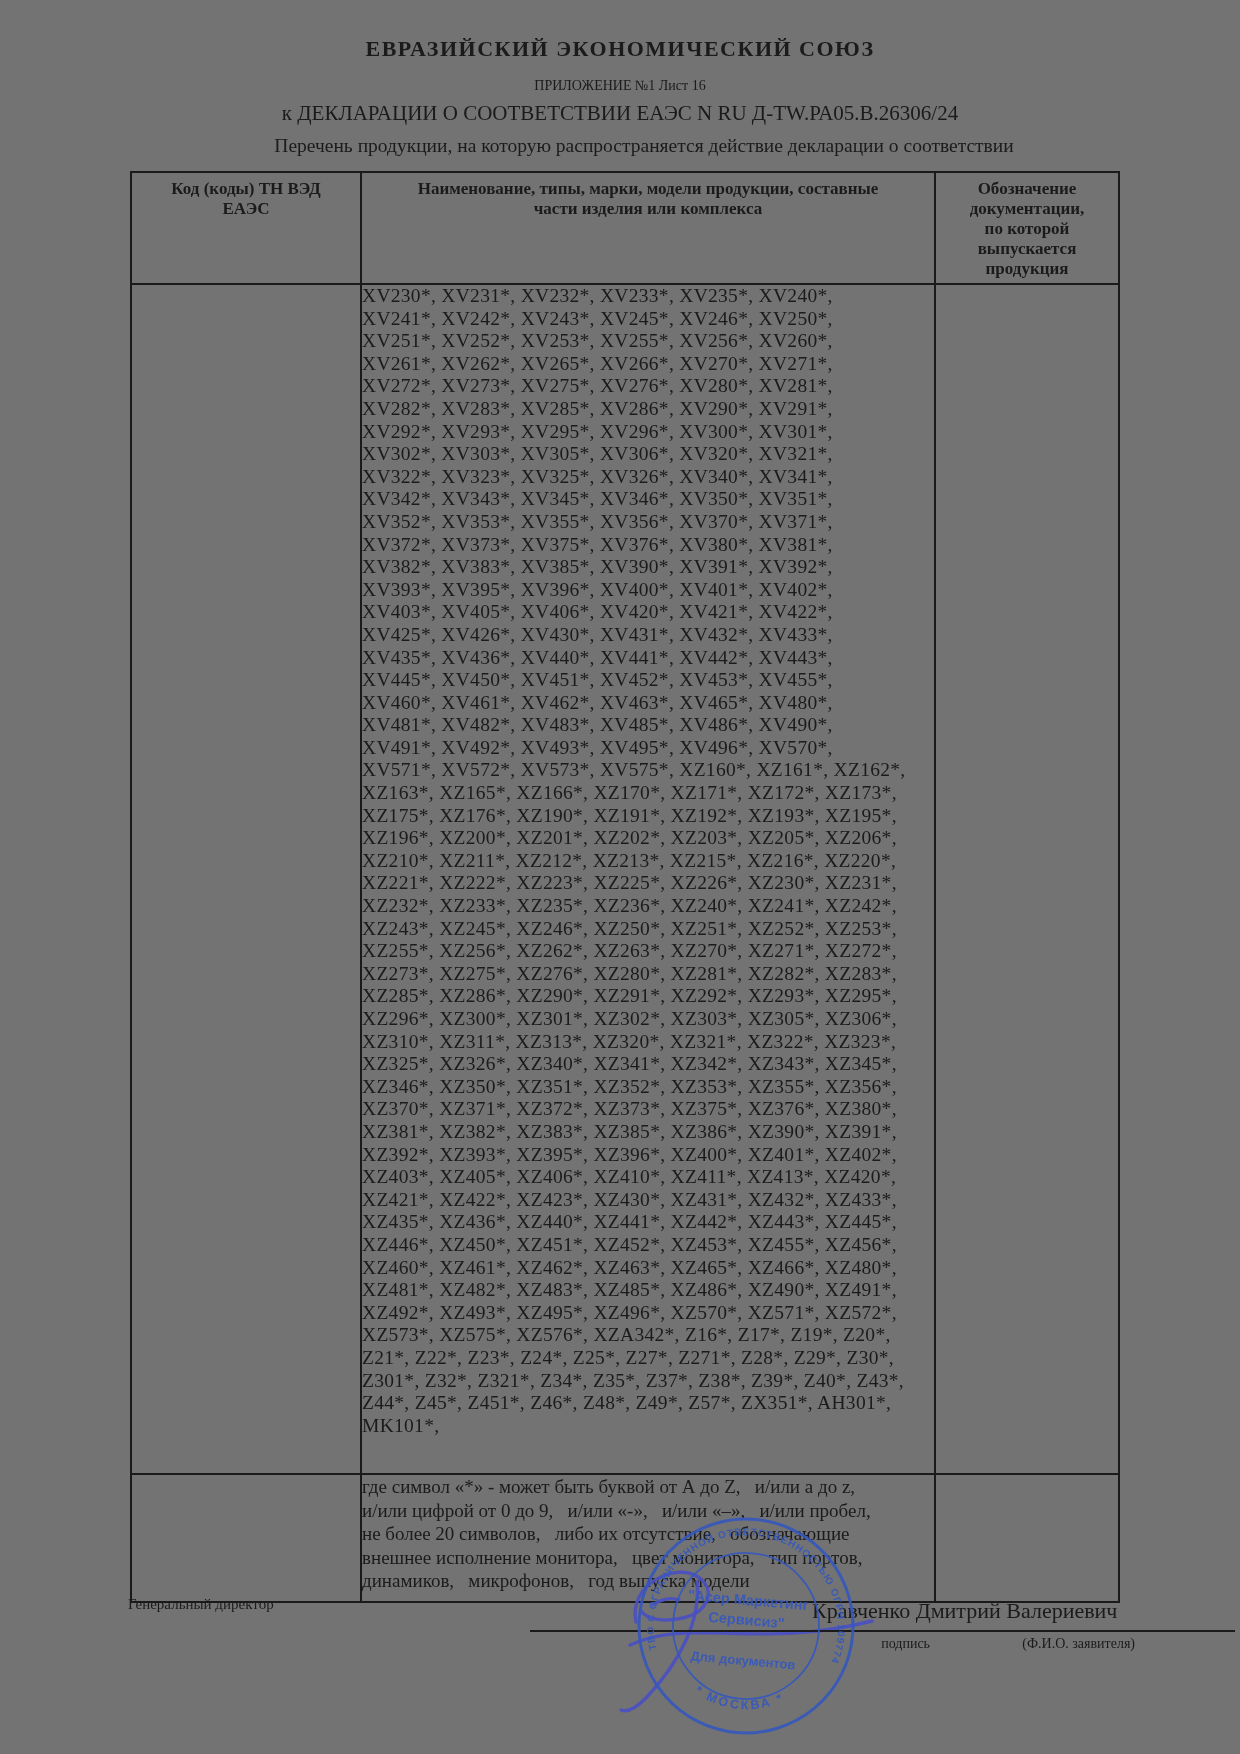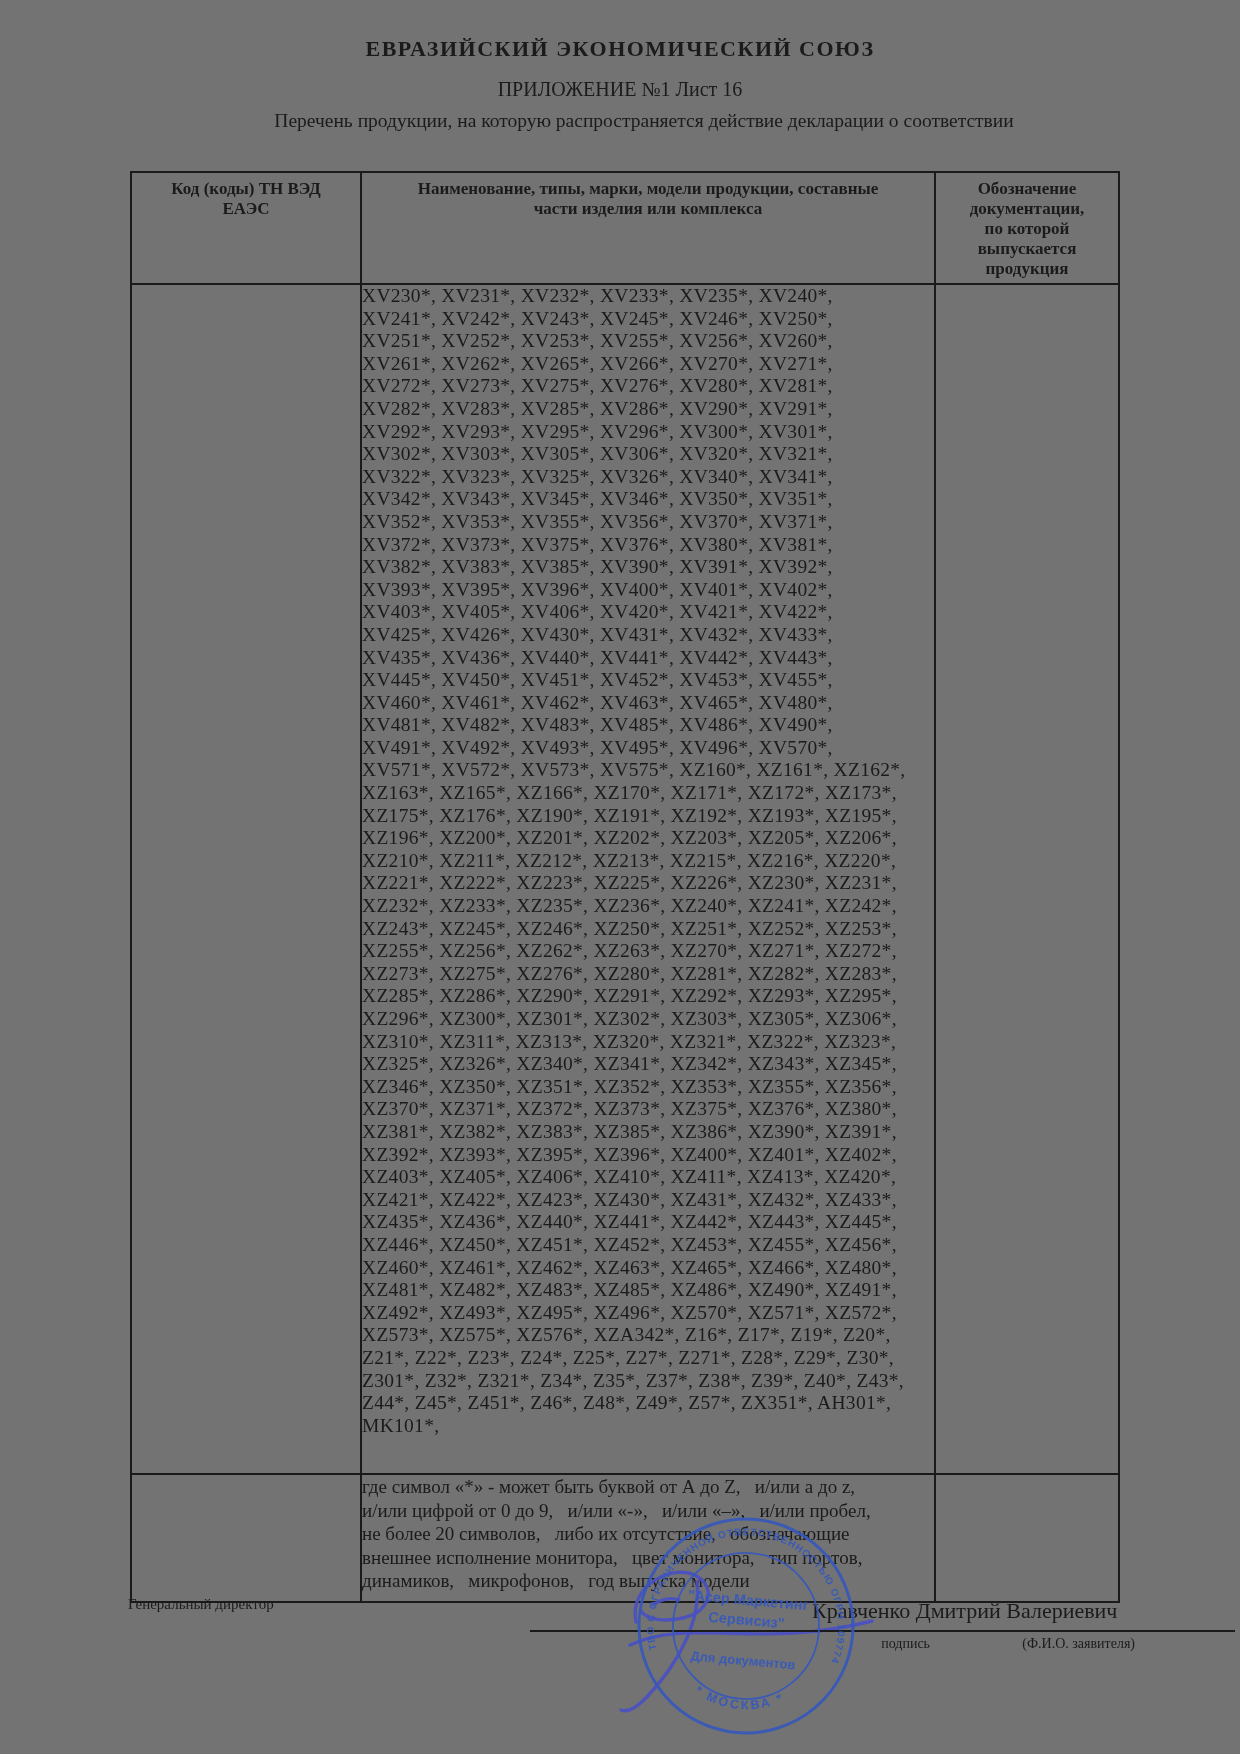--- a/index.html
+++ b/index.html
@@ -10,21 +10,21 @@
     margin: 0 auto;
     background: #737373;
     font-family: "Liberation Serif", "DejaVu Serif", serif;
     color: #1b1b1b;
     overflow: hidden;
   }
 
   
   .hdr { position:absolute; top:36px; left:0; width:100%; text-align:center; }
   .hdr-title { font-size:22px; font-weight:bold; letter-spacing:1.5px; }
-  .hdr-sub1 { margin-top:16px; font-size:20px; }
+  .hdr-sub1 { margin-top:16px; font-size:14px; }
   .hdr-sub2 { margin-top:7px; font-size:21px; }
   .hdr-sub3 { margin-top:9px; font-size:19.5px;margin-left:48px; }
 
   
   table.doc {
     position:absolute; left:130px; top:171px;
     width:988px;
     border-collapse:collapse;
     table-layout:fixed;
   }
@@ -79,20 +79,21 @@
   .st-center2 { font-family:"Liberation Sans", sans-serif; font-size:13px; font-weight:bold; text-anchor:middle; }
 </style>
 </head>
 <body>
 
 <div class="page">
 
   <div class="hdr">
     <div class="hdr-title">ЕВРАЗИЙСКИЙ ЭКОНОМИЧЕСКИЙ СОЮЗ</div>
     <div class="hdr-sub1">ПРИЛОЖЕНИЕ №1 Лист 16</div>
+    <div class="hdr-sub2">к ДЕКЛАРАЦИИ О СООТВЕТСТВИИ ЕАЭС N RU Д-TW.РА05.В.26306/24</div>
     <div class="hdr-sub3">Перечень продукции, на которую распространяется действие декларации о соответствии</div>
   </div>
 
   <table class="doc">
     <colgroup>
         <col class="c1">
         <col class="c2">
         <col class="c3">
       </colgroup>
     <tbody>

